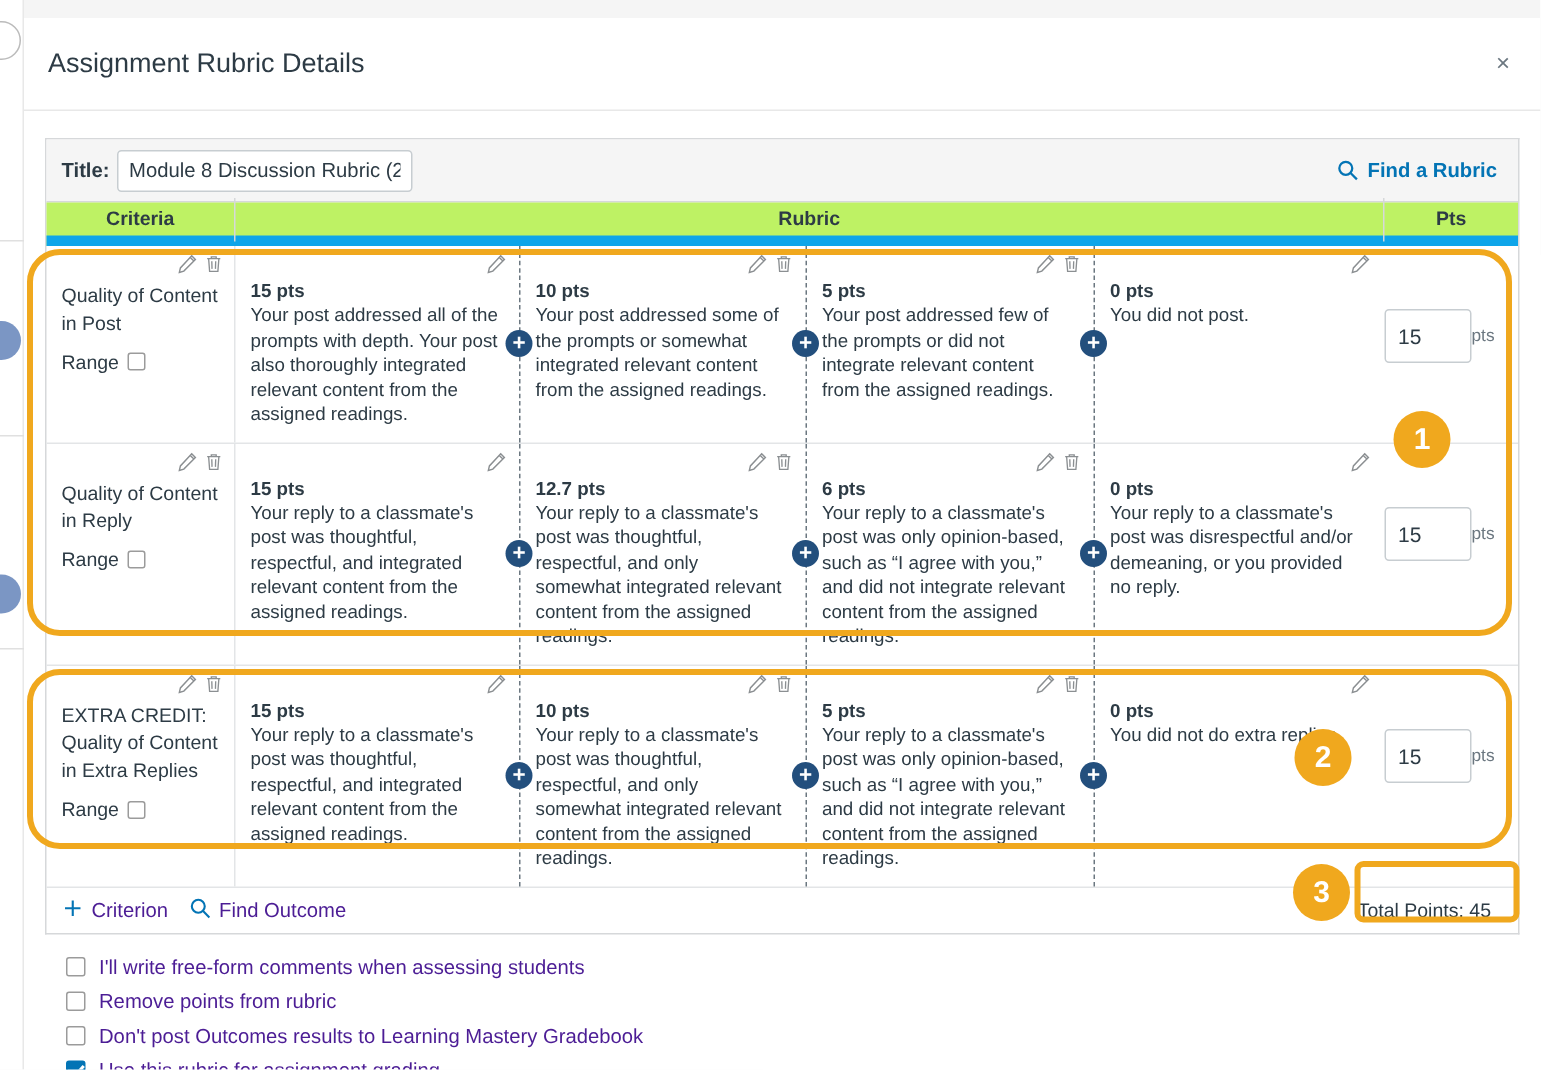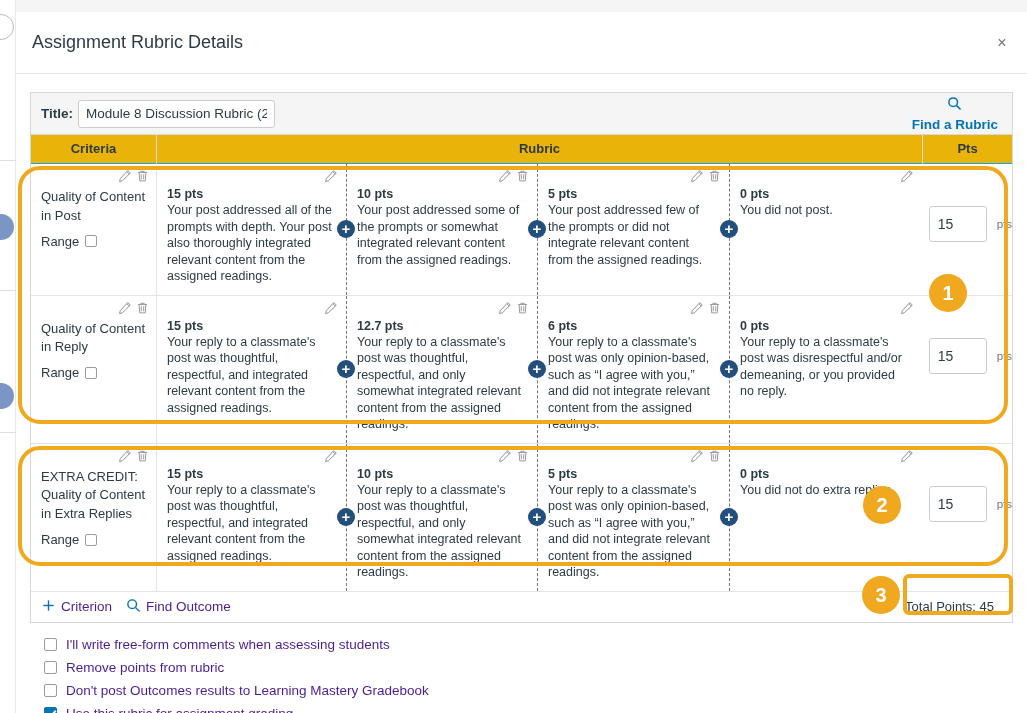--- a/index.html
+++ b/index.html
@@ -47,26 +47,25 @@
   .title-label { font-size: 13.5px; color: #2d3b45; font-weight: 700; margin-right: 5px; }
   .title-input {
     width: 197px; height: 28px; border: 1px solid #c7cdd1; border-radius: 3px;
     padding: 0 7px; font-size: 13.5px; color: #2d3b45;
     font-family: "Liberation Sans", sans-serif; background: #fff;
   }
   .find-rubric {
     margin-left: auto; display: flex; align-items: center; gap: 6px;
     color: #0374b5; font-size: 13.5px; font-weight: 700; cursor: pointer;
     padding-right: 4px;
-    flex-direction: column;
   }
   .find-rubric svg { display: block; }
 
   .head-row {
-    display: flex; background: #eab308; border-bottom: 1px solid #0ea5e9;
+    display: flex; background: #bef264; border-bottom: 7px solid #0ea5e9;
     height: 29px; align-items: center;
   }
   .head-criteria { width: 126px; text-align: center; font-size: 13px; font-weight: 700; color: #2d3b45; border-right: 1px solid #d6d8da; line-height: 28px; height: 29px; }
   .head-ratings { flex: 1; text-align: center; font-size: 13px; font-weight: 700; color: #2d3b45; border-right: 1px solid #d6d8da; line-height: 28px; height: 29px; }
   .head-pts { width: 89px; text-align: center; font-size: 13px; font-weight: 700; color: #2d3b45; line-height: 28px; height: 29px; }
 
   .crit-row { display: flex; border-bottom: 1px solid #e3e5e7; position: relative; min-height: 128px; }
   .crit-cell {
     width: 126px; border-right: 1px solid #e3e5e7; padding: 8px 9px 8px 10px;
     position: relative; flex: 0 0 126px;
@@ -84,21 +83,21 @@
   .rating:last-child { border-right: none; }
   .rating-tools { position: absolute; right: 8px; top: 5px; display: flex; gap: 4px; }
   .rating-pts { font-size: 12.5px; font-weight: 700; color: #2d3b45; margin-top: 15px; }
   .rating-desc { font-size: 12.5px; color: #2d3b45; line-height: 1.32; margin-top: 1px; }
   .plus-badge {
     position: absolute; right: -9px; top: 50%; transform: translateY(-50%);
     width: 18px; height: 18px; border-radius: 50%; background: #234f7d;
     color: #fff; font-size: 15px; line-height: 17px; text-align: center;
     font-weight: 700; z-index: 6; cursor: pointer;
   }
-  .pts-cell { width: 89px; flex: 0 0 89px; display: flex; align-items: center; justify-content: flex-end; gap: 10px; padding-top: 20px; align-items: flex-start; }
+  .pts-cell { width: 89px; flex: 0 0 89px; display: flex; align-items: center; justify-content: flex-start; gap: 0; padding-top: 20px; align-items: flex-start; }
   .pts-input {
     width: 58px; height: 36px; border: 1px solid #c7cdd1; border-radius: 3px;
     padding: 0 8px; font-size: 14px; color: #2d3b45; background: #fff;
     font-family: "Liberation Sans", sans-serif; margin-top: 22px;
   }
   .pts-unit { font-size: 11.5px; color: #6b7780; margin-top: 34px; }
 
   
   .rubric-actions {
     border: 1px solid #d6d8da; border-top: none;

